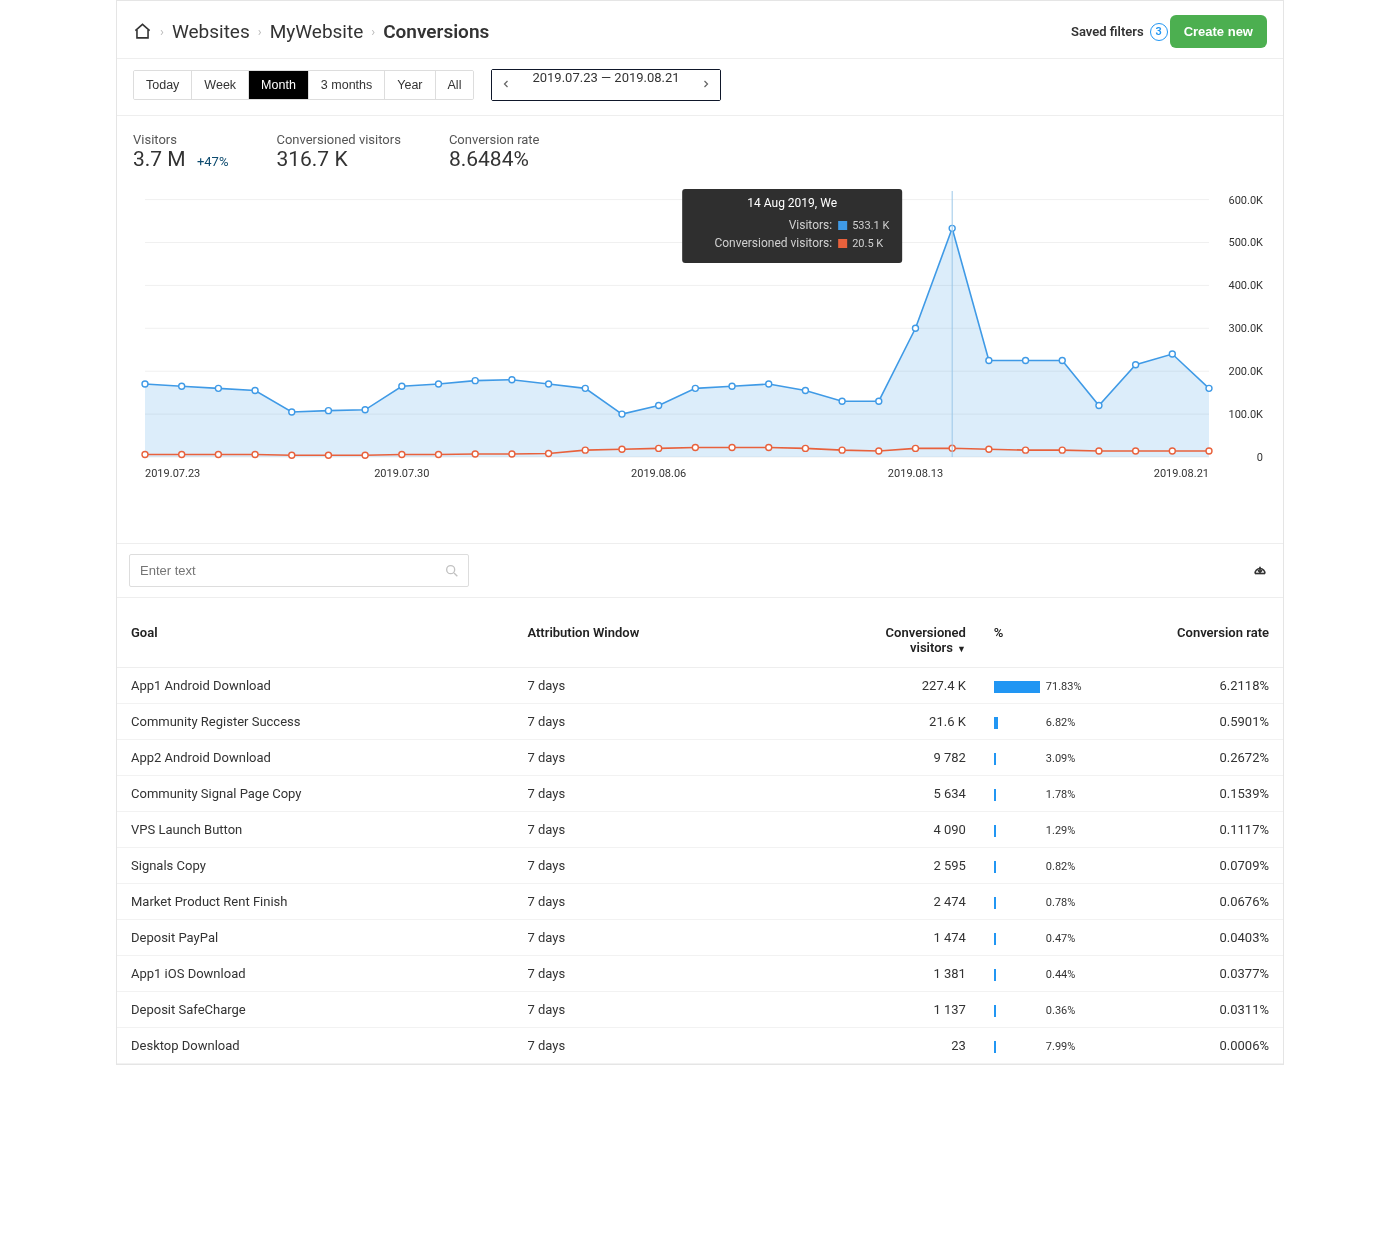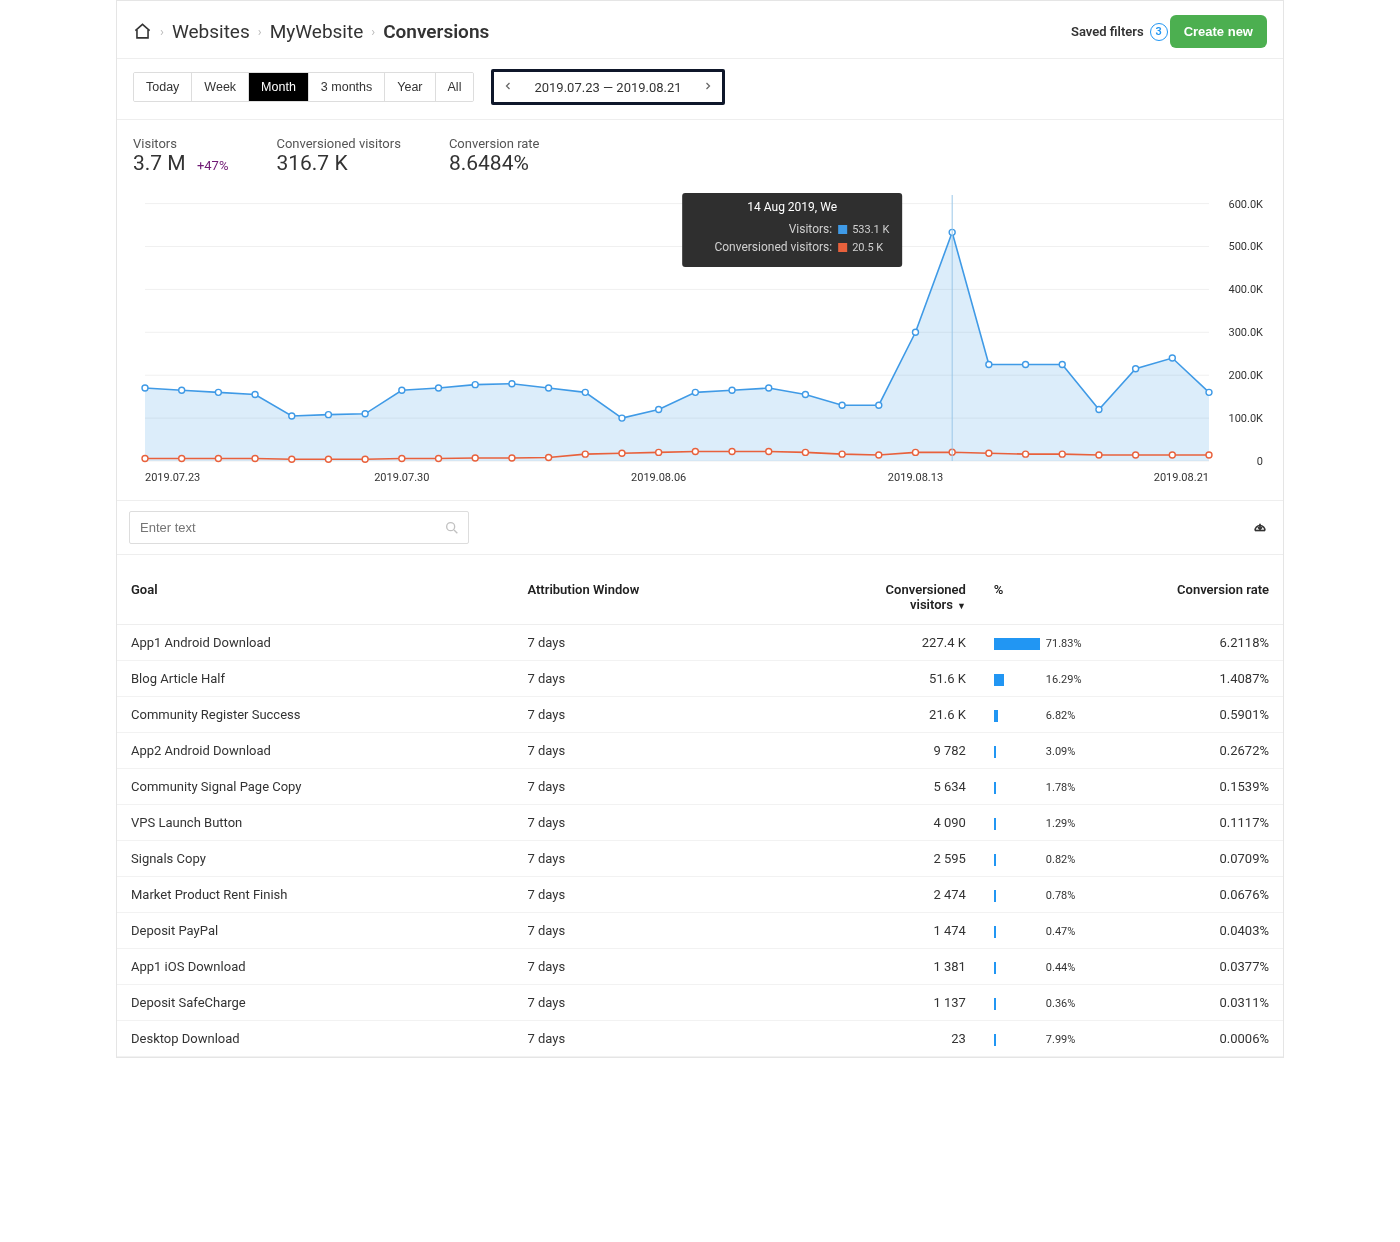--- a/index.html
+++ b/index.html
@@ -13,29 +13,29 @@
   .bc-current { font-weight:600; }
   .header-right { margin-left:auto; display:flex; align-items:center; gap:2px; }
   .saved-filters { font-size:13px; font-weight:600; color:#333; display:flex; align-items:center; gap:6px; }
   .badge-num { display:inline-flex; align-items:center; justify-content:center; width:18px; height:18px; border:1px solid #2196f3; border-radius:50%; color:#2196f3; font-size:11px; font-weight:600; }
   .btn-green { background:#4caf50; color:#fff; border:none; padding:9px 14px; font-size:13px; font-weight:600; border-radius:6px; cursor:pointer; }
   .toolbar { padding:10px 16px 14px; display:flex; align-items:center; gap:17px; border-bottom:1px solid #eee;}
   .seg { display:flex; border:1px solid #ddd; border-radius:2px; overflow:hidden; }
   .seg button { background:#fff; border:none; border-right:1px solid #ddd; padding:7px 12px; font-size:12.5px; cursor:pointer; color:#333; }
   .seg button:last-child { border-right:none; }
   .seg button.active { background:#000000; color:#fff; }
-  .dater { display:flex; align-items:center; border:3px solid #0f172a; border-radius:2px; }
+  .dater { display:flex; border:1px solid #0f172a; border-radius:2px; }
   .dater button.nav { background:#fff; border:none; width:28px; height:30px; cursor:pointer; color:#888; }
   .dater .range { padding:0 12px; font-size:13px; }
   .metrics { display:flex; gap:48px; padding:16px 16px 8px; }
   .metric .mlabel { color:#555; font-size:13px; margin-bottom:0;}
   .metric .mval { font-size:21px; font-weight:400; }
-  .delta-pos { color:#701a75; font-size:13px; margin-left:6px; }
+  .delta-pos { color:#0c4a6e; font-size:13px; margin-left:6px; }
   .chart-wrap { padding: 6px 12px 8px 12px; }
-  .searchbar { display:flex; align-items:center; padding:10px 12px; border-top:1px solid #eee; border-bottom:1px solid #eee; }
+  .searchbar { display:flex; align-items:center; padding:10px 12px; border-top:1px solid #eee; border-bottom:1px solid #eee;margin-top:47px; }
   .search { display:flex; align-items:center; border:1px solid #ddd; border-radius:2px; width:340px; }
   .search input { border:none; outline:none; padding:8px 10px; flex:1; font-size:13px; background:transparent; }
   .search .sicon { width:16px; height:16px; margin-right:8px; opacity:.45; }
   .dl { margin-left:auto; width:22px; height:22px; cursor:pointer; color:#333; display:flex; align-items:center; justify-content:center; }
   table { width:100%; border-collapse:collapse; }
   thead th { text-align:left; font-size:13px; font-weight:600; padding:12px 14px; border-bottom:1px solid #eee; color:#222;}
   thead th.right { text-align:right; }
   tbody td { padding:10px 14px; border-bottom:1px solid #f2f2f2; font-size:13px; }
   tbody td.right { text-align:right; }
   .bar-outer { width:46px; height:12px; display:inline-block; vertical-align:middle; margin-right:6px;}
@@ -248,27 +248,20 @@
     </thead>
     <tbody id="tbody">
         <tr>
           <td>App1 Android Download</td>
           <td>7 days</td>
           <td class="right">227.4 K</td>
           <td><span class="bar-outer"><div class="bar-inner" style="width:46px"></div></span><span class="pct-txt">71.83%</span></td>
           <td class="right">6.2118%</td>
         </tr>
         <tr>
-          <td>Blog Article Half</td>
-          <td>7 days</td>
-          <td class="right">51.6 K</td>
-          <td><span class="bar-outer"><div class="bar-inner" style="width:10.432131421411666px"></div></span><span class="pct-txt">16.29%</span></td>
-          <td class="right">1.4087%</td>
-        </tr>
-        <tr>
           <td>Community Register Success</td>
           <td>7 days</td>
           <td class="right">21.6 K</td>
           <td><span class="bar-outer"><div class="bar-inner" style="width:4.367534456355283px"></div></span><span class="pct-txt">6.82%</span></td>
           <td class="right">0.5901%</td>
         </tr>
         <tr>
           <td>App2 Android Download</td>
           <td>7 days</td>
           <td class="right">9 782</td>

